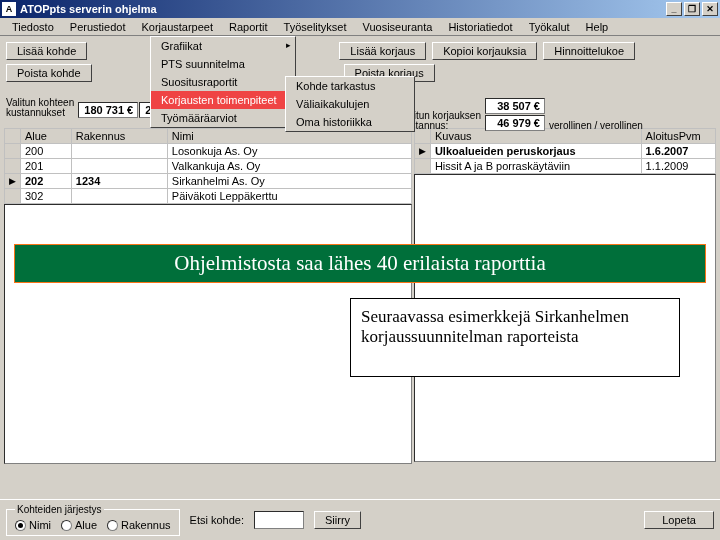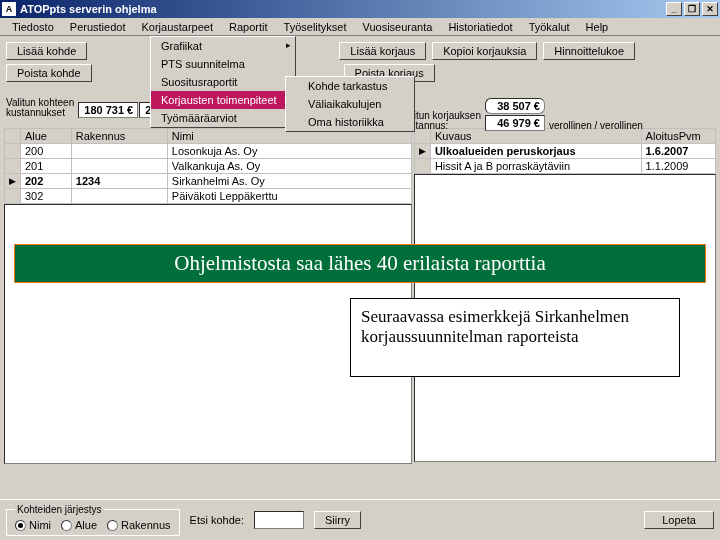--- a/index.html
+++ b/index.html
@@ -87,21 +87,21 @@
     position: relative;
     white-space: nowrap;
   }
   .dropdown-menu div.has-sub::after {
     content: "▸";
     position: absolute;
     right: 4px;
     font-size: 9px;
   }
   .dropdown-menu div.sel {
-    background: #be185d;
+    background: #ef4444;
     color: #fff;
     text-align: right;
   }
   .info-label { font-size: 10px; line-height: 1; }
   .info-val {
     background: #fff;
     border: 1px inset #808080;
     padding: 1px 4px;
     min-width: 60px;
     text-align: right;
@@ -240,21 +240,21 @@
     <div class="btn">Poista korjaus</div>
   </div>
 
   <div class="dropdown-menu" style="left:150px; top:0;">
     <div class="has-sub">Grafiikat</div>
     <div>PTS suunnitelma</div>
     <div class="has-sub">Suositusraportit</div>
     <div class="has-sub sel">Korjausten toimenpiteet</div>
     <div class="has-sub">Työmääräarviot</div>
   </div>
-  <div class="dropdown-menu" style="left:285px; top:40px;padding-left:12px;">
+  <div class="dropdown-menu" style="left:285px; top:40px;">
     <div>Kohde tarkastus</div>
     <div>Väliaikakulujen</div>
     <div>Oma historiikka</div>
   </div>
 
   <div style="position:absolute; left:6px; top:62px; display:flex; gap:4px; align-items:flex-end;">
     <div class="info-label">
       <div>Valitun kohteen</div>
       <div>kustannukset</div>
     </div>
@@ -262,21 +262,21 @@
       <div class="info-val" style="font-weight:bold;">180 731 €</div>
       <div class="info-val" style="font-weight:bold;text-align:right;">220 492 €</div>
     </div>
   </div>
   <div style="position:absolute; left:400px; top:62px; display:flex; gap:4px; align-items:flex-end;">
     <div class="info-label">
       <div>Valitun korjauksen</div>
       <div>kustannus:</div>
     </div>
     <div style="display:flex; flex-direction:column; gap:1px;">
-      <div class="info-val" style="font-weight:bold;border-radius:6px;">38 507 €</div>
+      <div class="info-val" style="font-weight:bold;">38 507 €</div>
       <div class="info-val" style="font-weight:bold;">46 979 €</div>
     </div>
     <div class="info-label" style="margin-left:0;">verollinen / verollinen</div>
   </div>
 </div>
 
 <div class="main-panels">
   <div class="left-panel">
     <table class="grid" style="width:100%;">
       <tbody>

